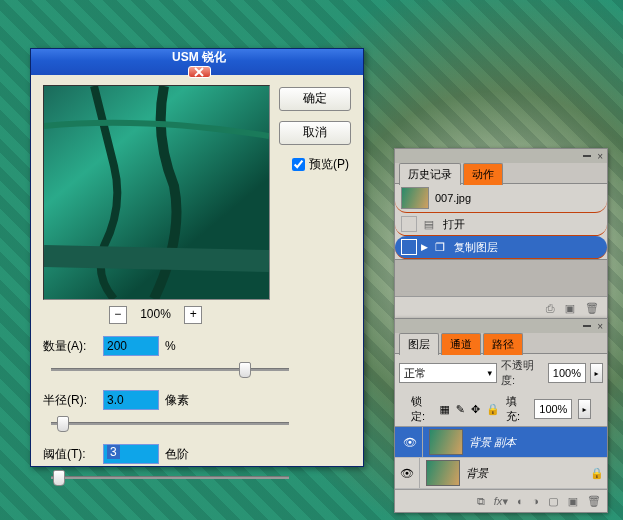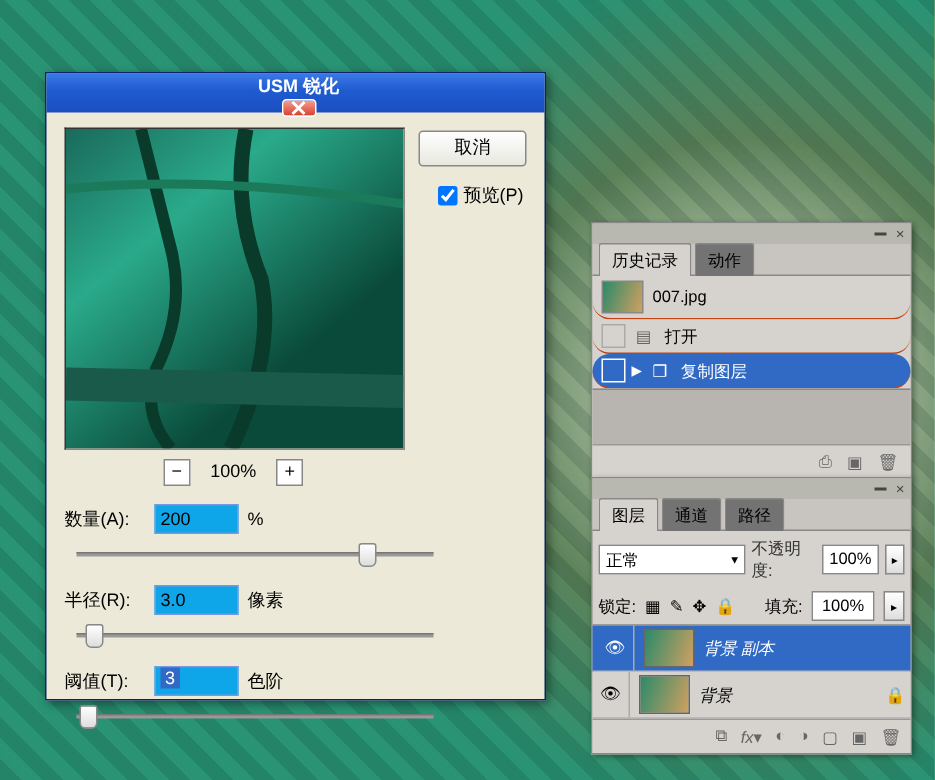--- a/index.html
+++ b/index.html
@@ -23,43 +23,43 @@
 .thumb{position:absolute;top:2px;width:10px;height:14px;background:linear-gradient(#fff,#ddd);border:1px solid #888;border-radius:2px 2px 4px 4px;cursor:pointer;}
 .btncol{position:absolute;right:14px;top:12px;width:70px;}
 .wbtn{display:block;width:70px;height:22px;margin-bottom:10px;background:linear-gradient(#fefefe,#e8e8e0);border:1px solid #888;border-radius:3px;text-align:center;line-height:20px;cursor:pointer;}
 .chk{display:flex;align-items:center;margin-top:4px;justify-content:flex-end;}
 .chk input{margin-right:4px;}
 
 .panel{position:absolute;background:#d6d3ce;border:1px solid #888;box-shadow:1px 1px 4px rgba(0,0,0,0.4);font-size:11px;}
 .panel-top{height:14px;background:#b8b8b0;display:flex;justify-content:flex-end;align-items:center;padding-right:4px;gap:6px;}
 .mini{width:8px;height:2px;background:#444;cursor:pointer;}
 .closex{cursor:pointer;font-size:10px;color:#444;}
-.tabs{display:flex;background:#c8c5c0;border-bottom:1px solid #888;padding-left:4px;height:20px;align-items:center;}
+.tabs{display:flex;background:#c8c5c0;border-bottom:1px solid #888;padding-left:4px;height:20px;align-items:flex-start;}
 .tab{padding:3px 8px;background:#d6d3ce;border:1px solid #888;border-bottom:none;margin-right:2px;border-radius:2px 2px 0 0;cursor:pointer;font-size:11px;}
-.tab.inactive{background:#737373;}
+.tab.inactive{background:#f97316;}
 .hist{left:394px;top:148px;width:212px;}
 .hist .body{background:#d6d3ce;}
 .hrow{display:flex;align-items:center;height:22px;padding:0 6px;border-bottom:1px solid #c2410c;border-radius:12px;}
 .hrow.head{height:28px;}
 .hrow.sel{background:#316ac5;color:#fff;}
 .hthumb{width:26px;height:20px;background:linear-gradient(110deg,#2a8a6a,#d0a060);border:1px solid #888;margin-right:6px;}
 .hicon{width:16px;text-align:center;margin-right:6px;color:#666;}
 .hrow .slot{width:14px;height:14px;border:1px solid #aaa;margin-right:4px;}
 .hplay{margin-right:4px;font-size:9px;}
 .hblank{height:36px;background:#b8b5b0;border-top:1px solid #888;}
 .hfoot{height:22px;background:#d6d3ce;border-top:1px solid #999;display:flex;justify-content:flex-end;align-items:center;gap:10px;padding-right:8px;}
 .fic{cursor:pointer;color:#666;}
 .layers{left:394px;top:318px;width:212px;}
 .lay-ctrl{display:flex;align-items:center;padding:4px;gap:4px;}
 .dd{flex:0 0 88px;height:18px;border:1px solid #888;background:#fff;display:flex;align-items:center;padding:0 4px;justify-content:space-between;cursor:pointer;}
 .dd .ar{font-size:9px;}
 .olabel{font-size:11px;color:#333;}
 .pct{width:40px;height:18px;border:1px solid #888;background:#fff;display:flex;align-items:center;justify-content:center;position:relative;}
 .play{width:12px;height:18px;border:1px solid #888;background:linear-gradient(#fff,#ddd);display:flex;align-items:center;justify-content:center;font-size:8px;cursor:pointer;}
-.lockrow{display:flex;align-items:center;padding:2px 4px;border-bottom:1px solid #999;gap:6px;font-size:11px;}
+.lockrow{display:flex;align-items:center;padding:2px 16px;border-bottom:1px solid #999;gap:6px;font-size:11px;}
 .lockrow .ic{cursor:pointer;}
 .lrow{display:flex;align-items:center;height:30px;border-bottom:1px solid #bbb;background:#d6d3ce;}
 .lrow.sel{background:#316ac5;color:#fff;}
 .eye{width:24px;text-align:center;border-right:1px solid #aaa;height:30px;line-height:30px;cursor:pointer;}
 .lthumb{width:32px;height:24px;margin:0 6px;background:linear-gradient(110deg,#2a8a6a,#d0a060);border:1px solid #666;}
 .lname{flex:1;font-style:italic;}
 .llock{width:20px;text-align:center;}
 .lfoot{height:22px;background:#d6d3ce;border-top:1px solid #999;display:flex;justify-content:flex-end;align-items:center;gap:9px;padding-right:6px;}
 </style>
 </head>
@@ -114,20 +114,21 @@
       <span class="lbl">阈值(T):</span>
       <span class="txt"><span class="sel">3</span></span>
       <span style="margin-left:6px">色阶</span>
     </div>
     <div class="slider">
         <div class="track"></div>
         <div class="thumb" style="left:2px"></div>
       </div>
 
     <div class="btncol">
+      <div class="wbtn">确定</div>
       <div class="wbtn">取消</div>
       <label class="chk">
         <input type="checkbox" checked="" style="">
         <span>预览(P)</span>
       </label>
     </div>
   </div>
 </div>
 
 <div class="panel hist">

